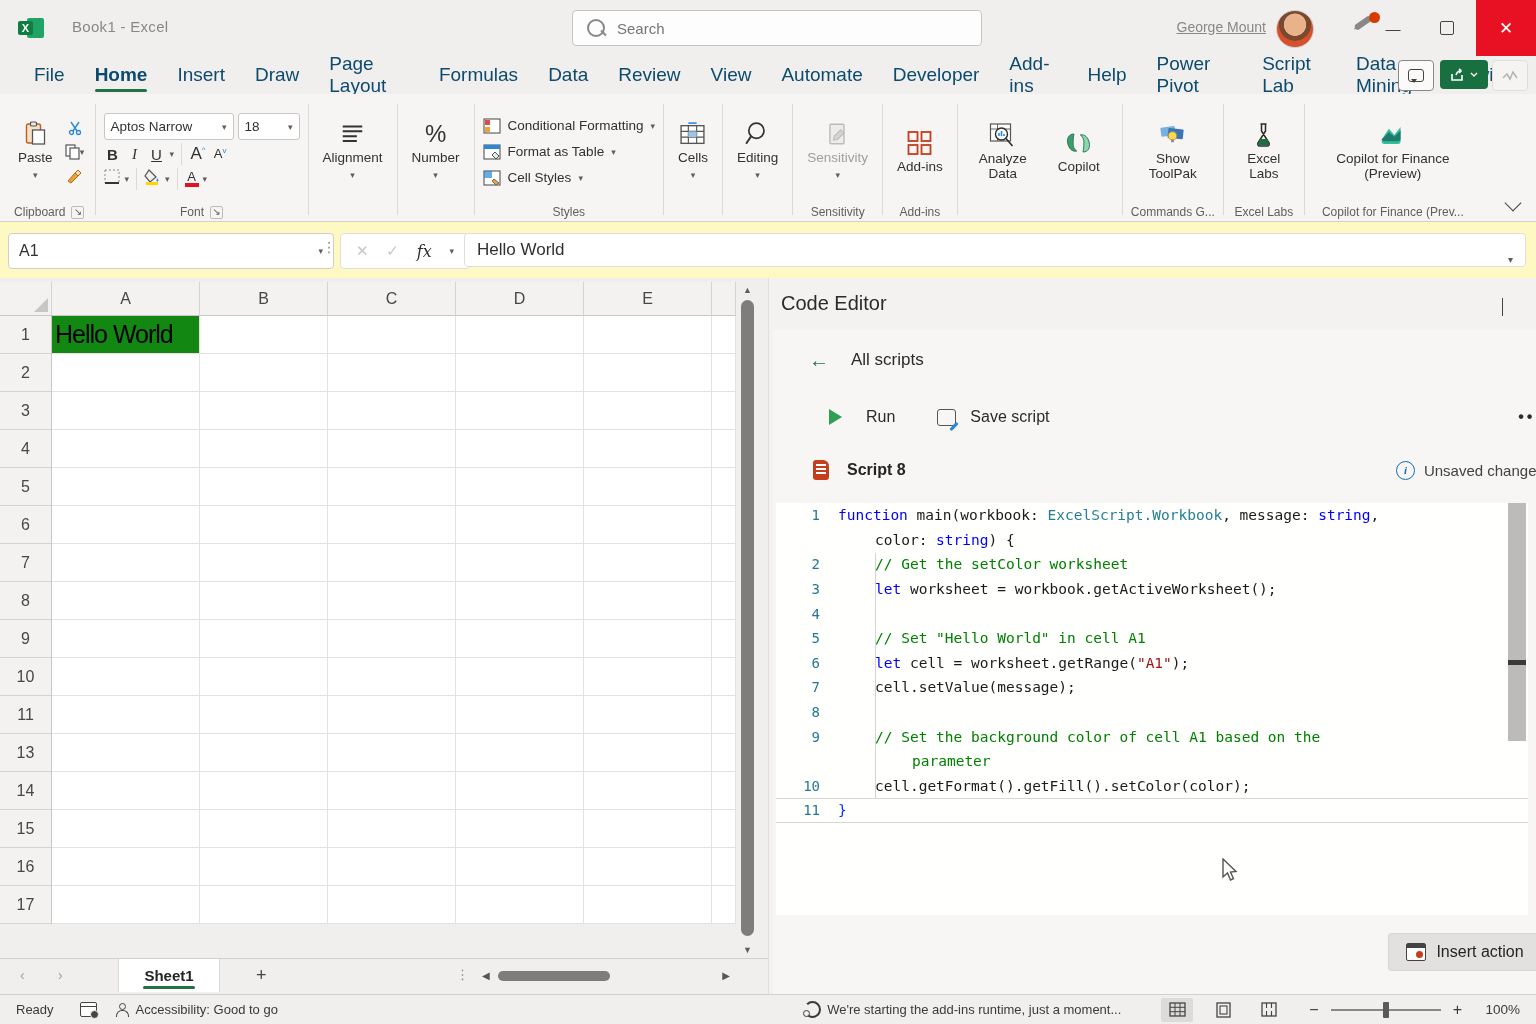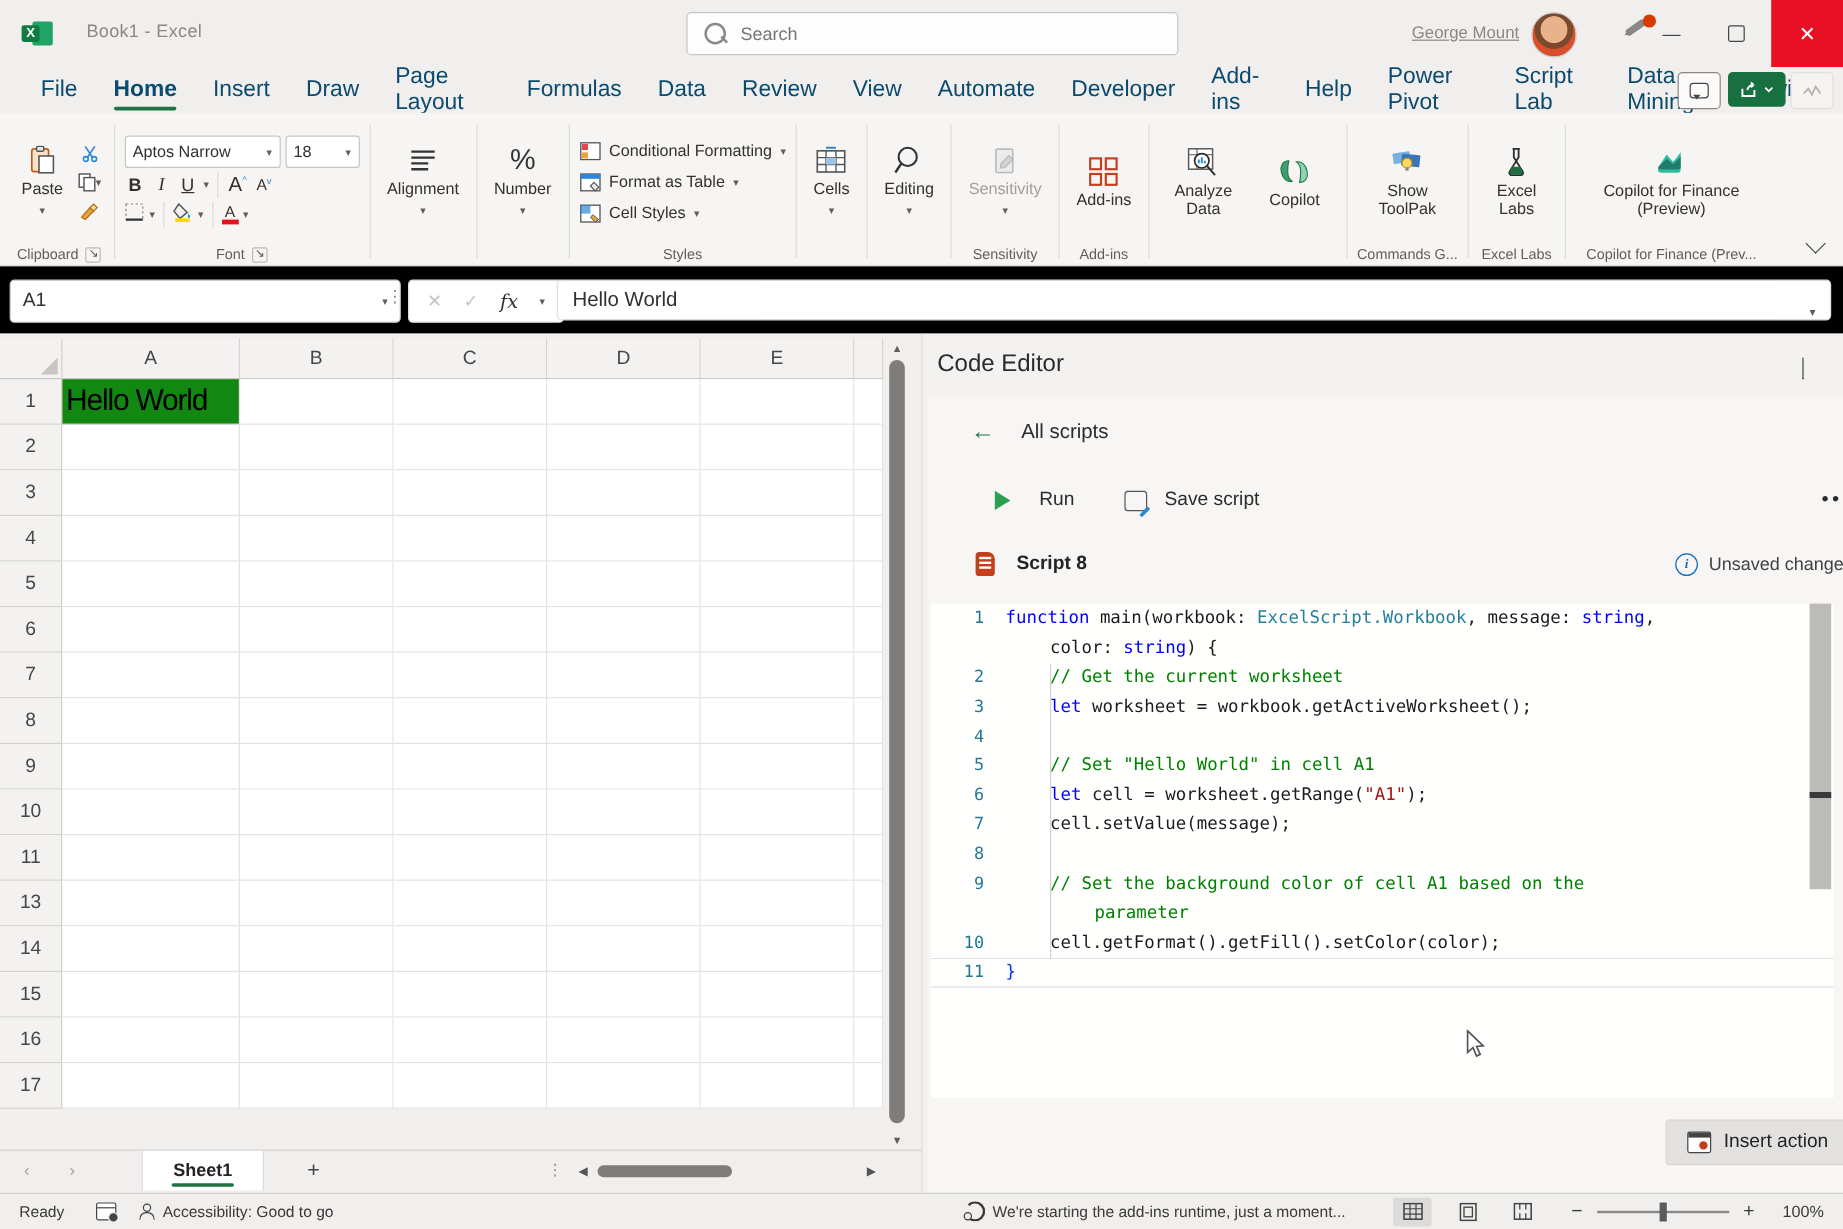--- a/index.html
+++ b/index.html
@@ -64,21 +64,21 @@
   .smallbtn{width:24px;height:22px;display:flex;align-items:center;justify-content:center;border-radius:3px;}
   .combo{background:#fff;border:1px solid #c8c6c4;border-radius:3px;height:25px;display:flex;align-items:center;
          justify-content:space-between;padding:0 6px;font-size:13.5px;color:#323130;}
   .fontrow{display:flex;gap:4px;align-items:center;}
   .fmt-letter{font-size:15px;color:#323130;width:18px;text-align:center;}
   .styles-item{display:flex;align-items:center;gap:7px;font-size:13.5px;height:26px;color:#323130;}
   .mini-sep{width:1px;height:22px;background:#dcdad7;margin:0 3px;}
   #ribbon-collapse{position:absolute;right:10px;bottom:8px;width:26px;height:20px;display:flex;align-items:center;justify-content:center;}
 
   
-  #formularow{position:absolute;left:0;top:222px;width:1536px;height:56px;background:#000000;}
+  #formularow{position:absolute;left:0;top:222px;width:1536px;height:56px;background:#fef9c3;}
   #name-box{position:absolute;left:8px;top:11px;width:304px;height:34px;background:#fff;border:1px solid #d0cecb;border-radius:4px;
             display:flex;align-items:center;justify-content:space-between;padding:0 10px;font-size:16px;}
   #fbar-dots{position:absolute;left:322px;top:17px;width:12px;text-align:center;color:#8a8886;font-size:14px;letter-spacing:0;}
   #fx-box{position:absolute;left:340px;top:11px;width:116px;height:34px;background:#fff;border:1px solid #e0dedc;border-radius:4px;
           display:flex;align-items:center;justify-content:space-around;padding:0 6px;}
   .fx-x,.fx-check{color:#c8c6c4;font-size:15px;}
   .fx-fx{font-family:"DejaVu Serif",serif;font-style:italic;font-size:16px;color:#323130;}
   #formula-input{position:absolute;left:464px;top:11px;width:1062px;height:34px;background:#fff;border:1px solid #e0dedc;border-radius:4px;
                  display:flex;align-items:center;padding:0 12px;font-size:17px;box-sizing:border-box;}
   #formula-expand{position:absolute;right:12px;top:20px;color:#605e5c;font-size:10px;}
@@ -765,21 +765,21 @@
       <span id="unsaved">
         <span class="info-i">i</span>
         <span>Unsaved changes</span>
       </span>
     </div>
 
     <div id="code-box">
       <div id="code-lines">
           <div class="code-row"><span class="gut">1</span><span class="code-text" style="padding-left: 18px;"><span class="tk-key">function</span><span class="tk-def"> main(workbook: </span><span class="tk-typ">ExcelScript.Workbook</span><span class="tk-def">, message: </span><span class="tk-key">string</span><span class="tk-def">,</span></span></div>
           <div class="code-row"><span class="gut"></span><span class="code-text" style="padding-left: 55px;"><span class="tk-def">color: </span><span class="tk-key">string</span><span class="tk-def">) {</span></span></div>
-          <div class="code-row"><span class="gut">2</span><span class="code-text" style="padding-left: 55px;"><span class="tk-com">// Get the current worksheet</span></span></div>
+          <div class="code-row"><span class="gut">2</span><span class="code-text" style="padding-left: 55px;"><span class="tk-com">// Get the setColor worksheet</span></span></div>
           <div class="code-row"><span class="gut">3</span><span class="code-text" style="padding-left: 55px;"><span class="tk-key">let</span><span class="tk-def"> worksheet = workbook.getActiveWorksheet();</span></span></div>
           <div class="code-row"><span class="gut">4</span><span class="code-text" style="padding-left: 55px;"></span></div>
           <div class="code-row"><span class="gut">5</span><span class="code-text" style="padding-left: 55px;"><span class="tk-com">// Set "Hello World" in cell A1</span></span></div>
           <div class="code-row"><span class="gut">6</span><span class="code-text" style="padding-left: 55px;"><span class="tk-key">let</span><span class="tk-def"> cell = worksheet.getRange(</span><span class="tk-str">"A1"</span><span class="tk-def">);</span></span></div>
           <div class="code-row"><span class="gut">7</span><span class="code-text" style="padding-left: 55px;"><span class="tk-def">cell.setValue(message);</span></span></div>
           <div class="code-row"><span class="gut">8</span><span class="code-text" style="padding-left: 55px;"></span></div>
           <div class="code-row"><span class="gut">9</span><span class="code-text" style="padding-left: 55px;"><span class="tk-com">// Set the background color of cell A1 based on the</span></span></div>
           <div class="code-row"><span class="gut"></span><span class="code-text" style="padding-left: 92px;"><span class="tk-com">parameter</span></span></div>
           <div class="code-row"><span class="gut">10</span><span class="code-text" style="padding-left: 55px;"><span class="tk-def">cell.getFormat().getFill().setColor(color);</span></span></div>
           <div class="code-row current"><span class="gut">11</span><span class="code-text" style="padding-left: 18px;"><span class="tk-brk">}</span></span></div>

